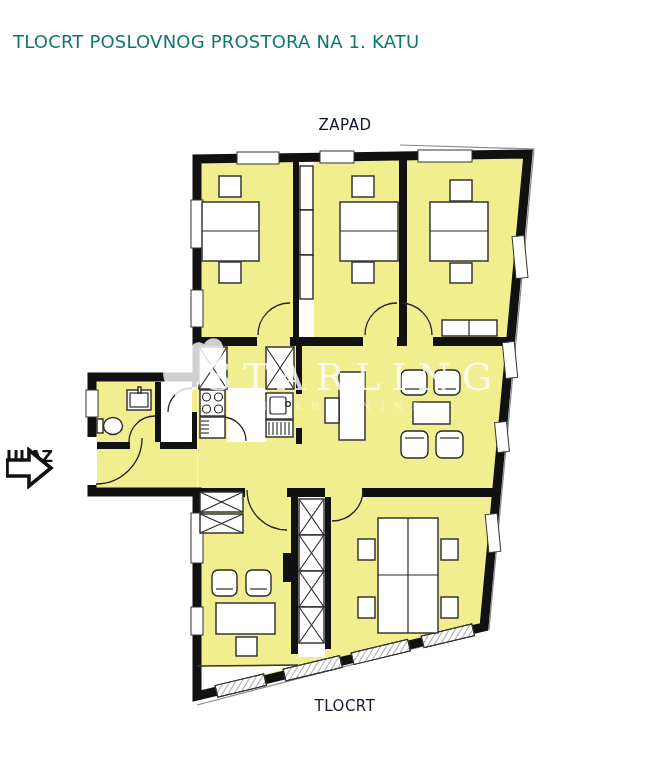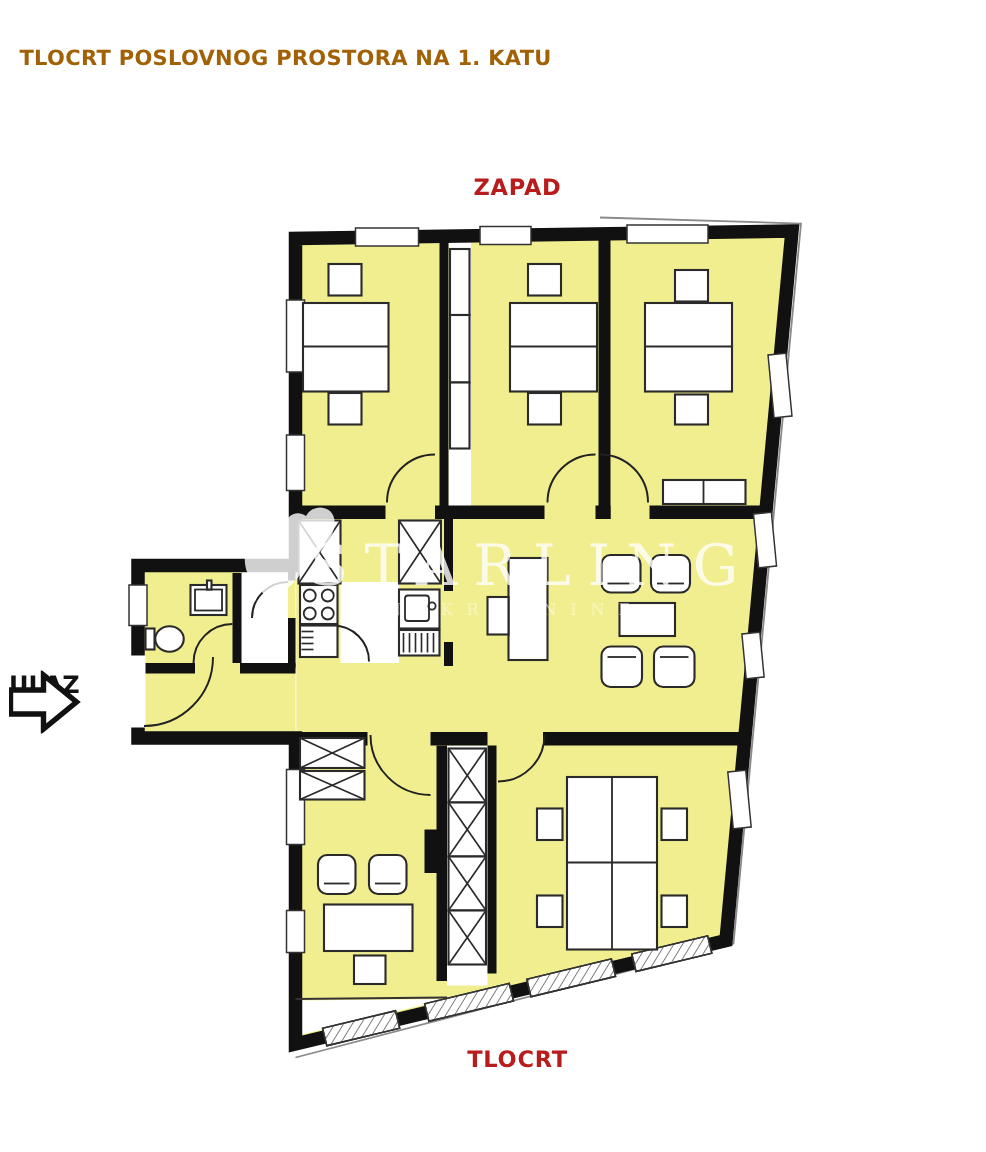--- a/index.html
+++ b/index.html
@@ -1,19 +1,19 @@
 <!DOCTYPE html>
 <html><head>
 <meta charset="utf-8">
 <style>
   html,body{margin:0;padding:0;background:#fff;}
   #stage{position:relative;width:657px;height:768px;background:#fff;overflow:hidden;
          font-family:"DejaVu Sans","Liberation Sans",sans-serif;}
-  .title{position:absolute;left:13px;top:31px;font-size:14px;font-weight:bold;color:#a16207;letter-spacing:.2px;}
-  .dir-label{position:absolute;left:40px;width:610px;text-align:center;font-size:15px;font-weight:bold;color:#b91c1c;letter-spacing:.5px;}
+  .title{position:absolute;left:13px;top:31px;font-size:18px;font-weight:normal;color:#0f766e;letter-spacing:.2px;}
+  .dir-label{position:absolute;left:40px;width:610px;text-align:center;font-size:15px;font-weight:normal;color:#0f172a;letter-spacing:.5px;}
   .dir-west{top:116px;}
   .dir-east{top:697px;}
   .entrance{position:absolute;left:6px;top:447px;display:flex;align-items:center;gap:2px;}
   .entrance .lbl{font-size:16px;font-weight:bold;color:#111;}
   svg{position:absolute;left:0;top:0;}
   .furn{fill:#ffffff;stroke:#2a2a2a;stroke-width:1.4;}
   .furnline{stroke:#2a2a2a;stroke-width:1.2;fill:none;}
   .xline{stroke:#2a2a2a;stroke-width:1.1;fill:none;}
   .arc{fill:none;stroke:#222;stroke-width:1.3;}
   .win{fill:#ffffff;stroke:#333;stroke-width:1;}

